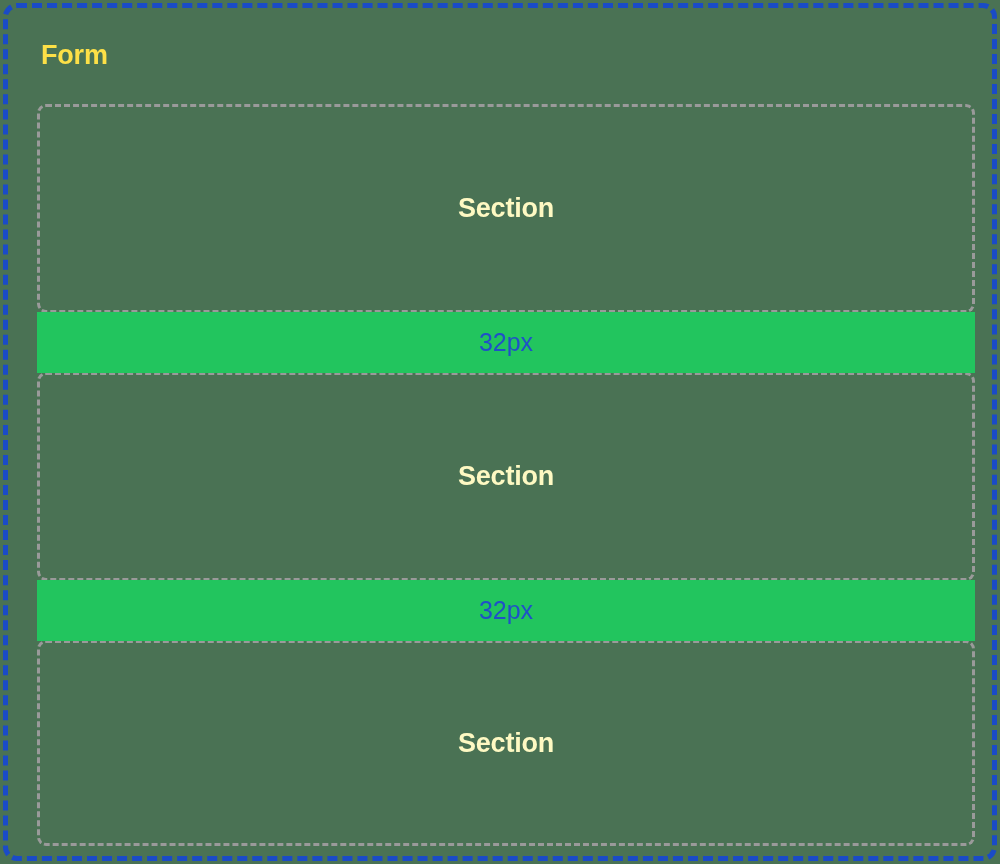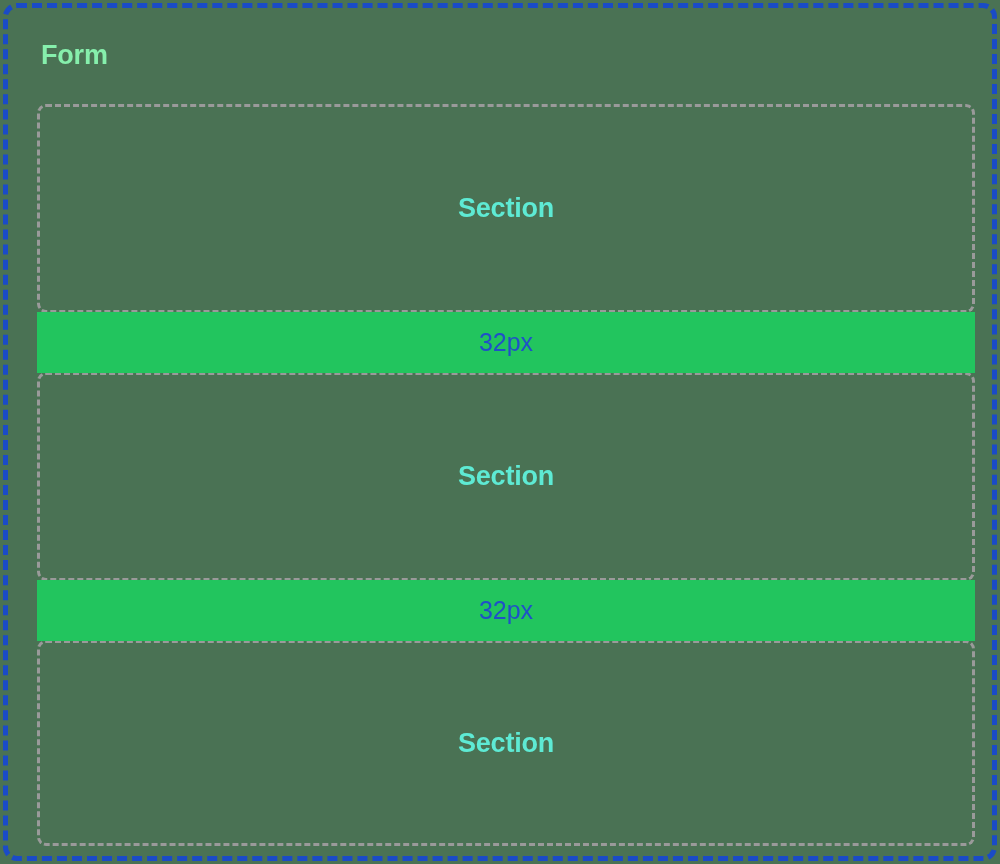--- a/index.html
+++ b/index.html
@@ -26,21 +26,21 @@
     border-radius: 14px;
     padding: 0;
   }
 
   .form-title {
     position: absolute;
     left: 33px;
     top: 34px;
     font-size: 27px;
     font-weight: bold;
-    color: #86efac;
+    color: #fde047;
     letter-spacing: -0.2px;
     line-height: 1;
     white-space: nowrap;
   }
 
   
   .sections-stack {
     position: absolute;
     left: 29px;
     top: 96px;
@@ -56,21 +56,21 @@
     justify-content: center;
     background: transparent;
   }
   .section-box.s1 { height: 209px; }
   .section-box.s2 { height: 209px; }
   .section-box.s3 { height: 206px; }
 
   .section-label {
     font-size: 27px;
     font-weight: bold;
-    color: #5eead4;
+    color: #fef9c3;
     letter-spacing: -0.2px;
     line-height: 1;
   }
 
   .spacer-band {
     height: 61px;
     background: #22c55e;
     display: flex;
     align-items: center;
     justify-content: center;

